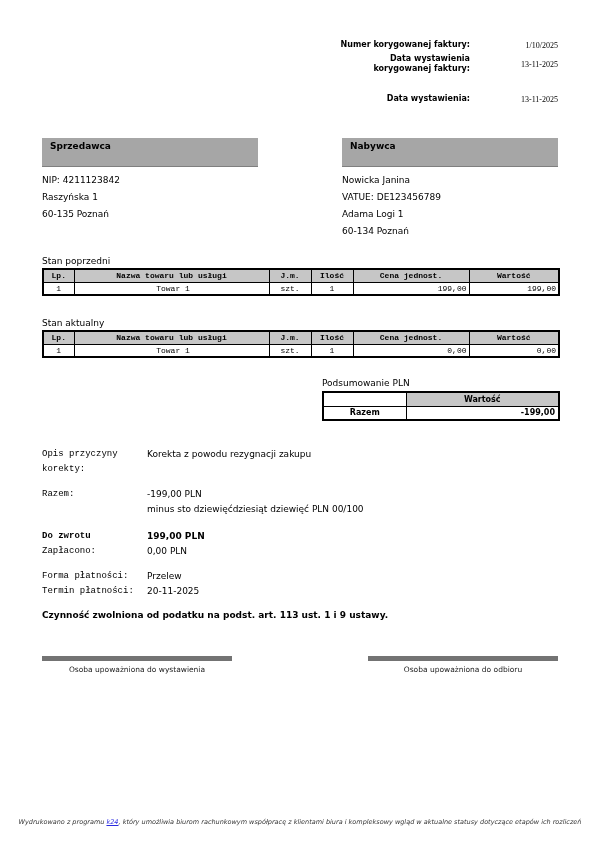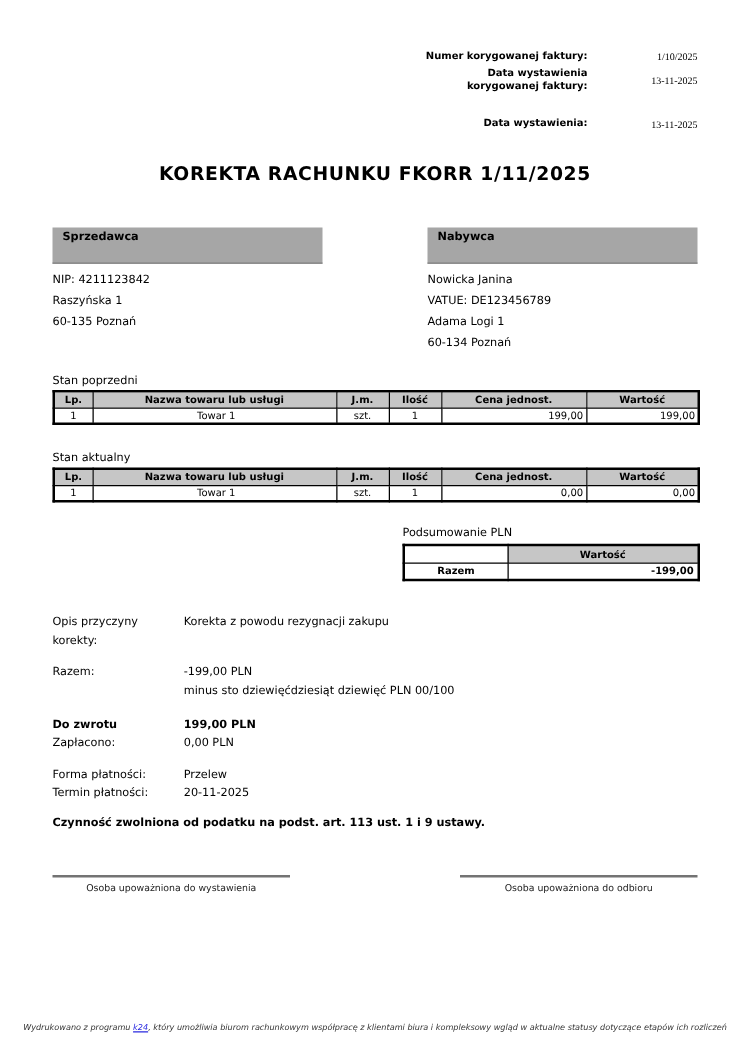--- a/index.html
+++ b/index.html
@@ -27,50 +27,50 @@
   .parties { margin-top:34px; display:flex; justify-content:space-between; }
   .party { width:216px; }
   .party-bar { background:#a6a6a6; border-bottom:1px solid #7f7f7f; height:29px; line-height:17px; padding-left:8px; font-weight:bold; font-size:9px; }
   .party-lines { margin-top:5px; font-size:9px; line-height:17px; }
 
   
   .state-caption { font-size:9px; margin-top:16px; margin-bottom:2px; }
   .state-caption.second { margin-top:22px; }
   table { border-collapse:collapse; }
   .items { width:516px; border:2px solid #000; table-layout:fixed; }
-  .items th, .items td { border:1px solid #000; height:13px; font-size:8px; overflow:hidden; white-space:nowrap; }
+  .items th, .items td { border:1px solid #000; height:13px; font-size:8px; overflow:hidden; white-space:nowrap;font-family:Liberation Mono, monospace; }
   .items th { background:#c6c6c6; font-weight:bold; text-align:center; }
   .col-lp{width:31px;} .col-name{width:195px;} .col-jm{width:42px;}
   .col-qty{width:42px;} .col-price{width:116px;} .col-val{width:90px;}
   td.c{ text-align:center; } td.l{ text-align:center; padding-left:3px; } td.r{ text-align:right; padding-right:2px; }
 
   
   .summary-wrap { margin-top:20px; margin-left:280px; width:236px; }
   .summary-caption { font-size:9px; margin-bottom:3px; }
   .summary { width:236px; border:2px solid #000; table-layout:fixed; }
   .summary th, .summary td { border:1px solid #000; height:14px; font-size:8px; }
   .summary th { background:#c6c6c6; font-weight:bold; text-align:center; }
   .summary th.blank { background:#ffffff; }
   .sum-col1{width:83px;} .sum-col2{width:153px;}
   .summary td.lbl { text-align:center; font-weight:bold; }
   .summary td.val { text-align:right; font-weight:bold; padding-right:3px; }
 
   
   .details { margin-top:26px; font-size:9px; }
   .d-row { display:flex; line-height:15px; }
-  .d-label { width:105px; }
+  .d-label { width:105px;font-family:Liberation Mono, monospace; }
   .d-value { flex:1; }
   .d-gap { height:10px; }
   .d-gap-lg { height:12px; }
   .bold { font-weight:bold; }
   .note { margin-top:11px; font-weight:bold; font-size:9px; }
 
   
   .signatures { margin-top:36px; display:flex; justify-content:space-between; }
-  .sig { width:190px; border-top:2px solid #737373; text-align:center; padding-top:4px; font-size:7.5px; color:#222; }
+  .sig { width:190px; border-top:5px solid #737373; text-align:center; padding-top:4px; font-size:7.5px; color:#222; }
 
   
   .footer { position:absolute; left:0; right:0; bottom:23px; text-align:center; font-size:6.5px; font-style:italic; color:#333; }
   .footer a { color:#2a2ae0; text-decoration:underline; cursor:pointer;font-style:italic; }
 </style>
 </head>
 <body>
 
 <div class="page">
 
@@ -82,21 +82,20 @@
     <div class="meta-row">
       <div class="meta-label">Data wystawienia korygowanej faktury:</div>
       <div class="meta-value">13-11-2025</div>
     </div>
     <div class="meta-row spaced">
       <div class="meta-label">Data wystawienia:</div>
       <div class="meta-value">13-11-2025</div>
     </div>
   </div>
 
-  <div class="doc-title">KOREKTA RACHUNKU FKORR 1/11/2025</div>
 
   <div class="parties">
     <div class="party">
       <div class="party-bar">Sprzedawca</div>
       <div class="party-lines">
         <div>NIP: 4211123842</div>
         <div>Raszyńska 1</div>
         <div>60-135 Poznań</div>
       </div>
     </div>

